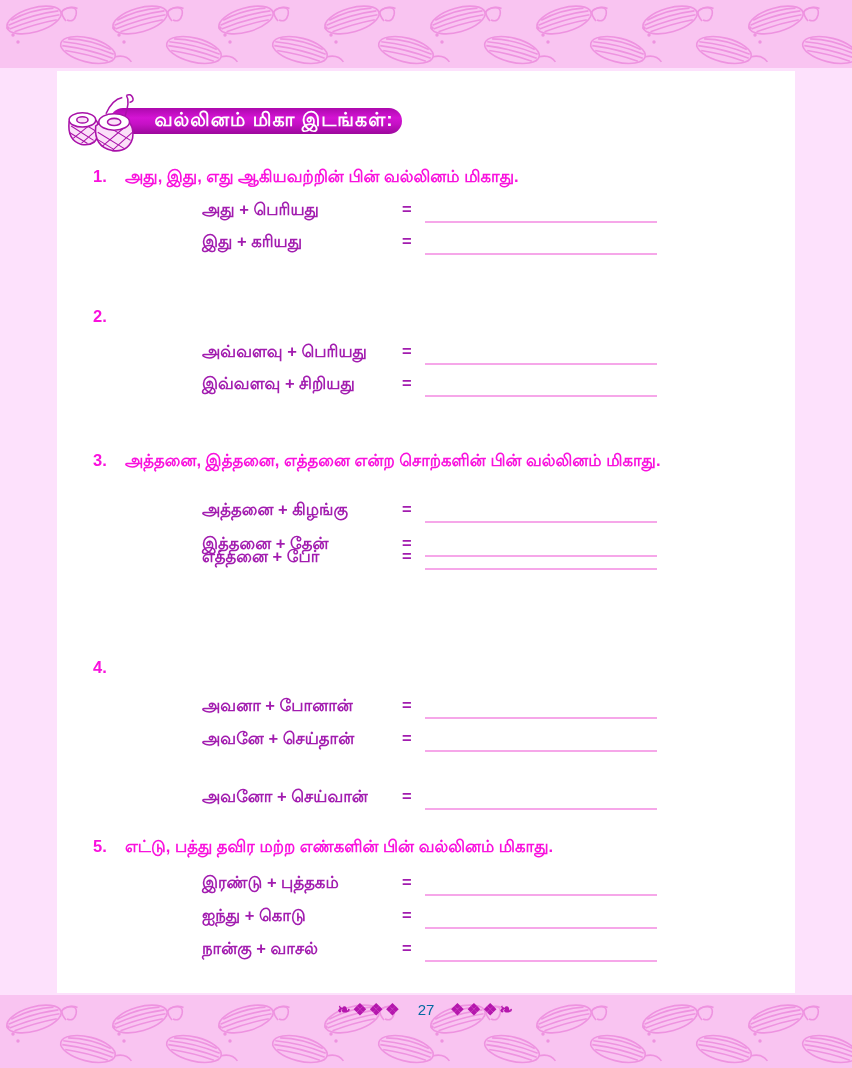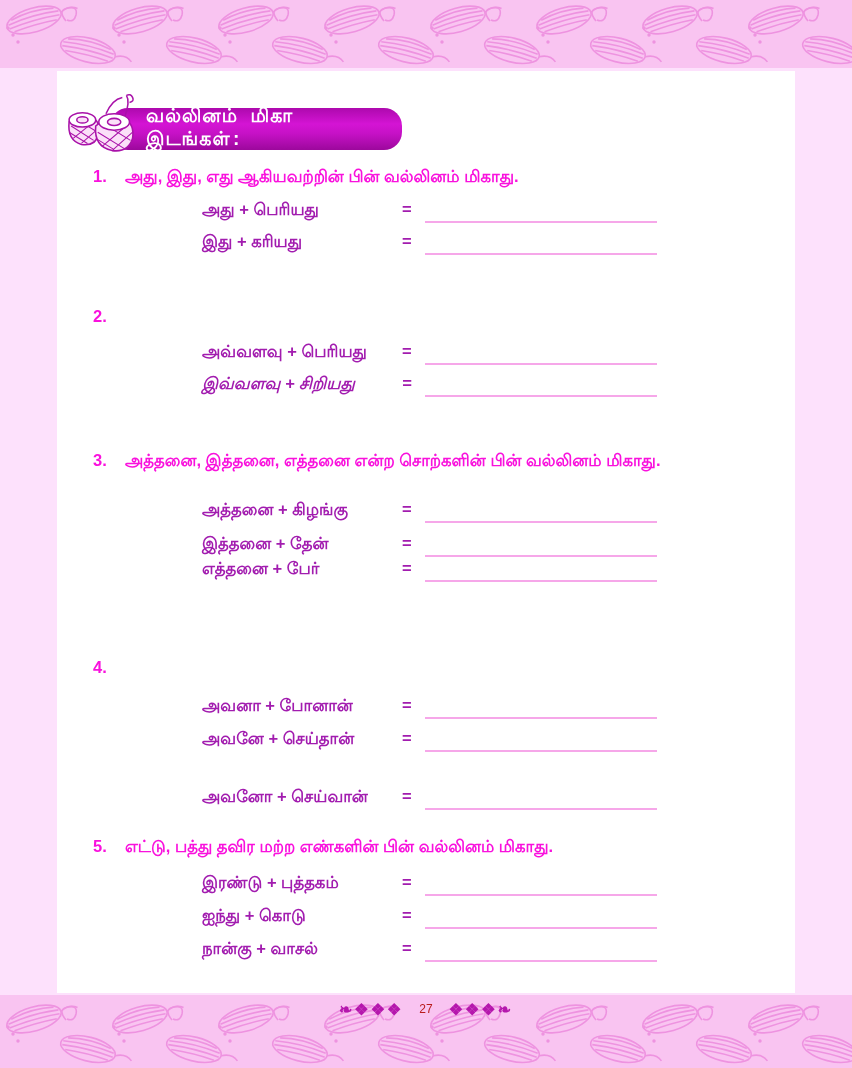--- a/index.html
+++ b/index.html
@@ -8,27 +8,26 @@
 
   #page { position:absolute; inset:0; width:852px; height:1068px; }
 
   .band { position:absolute; left:0; width:852px; display:block; }
   .band-top { top:0; height:68px; }
   .band-bottom { top:995px; height:73px; }
 
   .content { position:absolute; left:57px; top:71px; width:738px; height:922px; background:#ffffff; }
 
   .banner {
-    position:absolute; left:53px; top:37px; width:292px; height:42px;
+    position:absolute; left:53px; top:37px; width:292px; height:26px;
     border-radius:18px;
     background:linear-gradient(180deg,#ad09ad 0%, #d414d4 38%, #c511c5 62%, #9c089c 100%);
     display:flex; align-items:center; justify-content:center;
     color:#ffffff; font-size:19px; font-weight:bold; letter-spacing:1px;
     padding-left:36px;
-    font-family:Liberation Mono, monospace;
   }
   .drums { position:absolute; left:8px; top:20px; width:86px; height:66px; z-index:2; }
 
   .ex-heading {
     position:absolute; left:36px; width:700px;
     font-size:16.5px; font-weight:bold; color:#f911dd;
     display:flex; gap:12px; white-space:nowrap;
   }
   .ex-heading .num { min-width:20px; }
 
@@ -37,31 +36,31 @@
   .row .expr { position:absolute; left:0; top:0; }
   .row .eq   { position:absolute; left:200px; top:0; }
   .row .blank-line { position:absolute; left:223px; top:21px; width:232px; height:0;
                      border-bottom:2px solid #f6a7e9; }
 
   
   .h-ex1 { top:96px; }  .h-ex2 { top:236px; } .h-ex3 { top:380px; }
   .h-ex4 { top:587px; } .h-ex5 { top:766px; }
   
   .r-1-0 { top:129px; } .r-1-1 { top:161px; }
-  .r-2-0 { top:271px; } .r-2-1 { top:303px;font-style:italic; }
-  .r-3-0 { top:429px; } .r-3-1 { top:463px; } .r-3-2 { top:488px; }
+  .r-2-0 { top:271px; } .r-2-1 { top:303px; }
+  .r-3-0 { top:429px; } .r-3-1 { top:463px; } .r-3-2 { top:476px; }
   .r-4-0 { top:625px; } .r-4-1 { top:658px; } .r-4-2 { top:692px;margin-top:24px; }
   .r-5-0 { top:802px; } .r-5-1 { top:835px;text-align:right; } .r-5-2 { top:868px; }
 
   .footer-strip {
     position:absolute; top:998px; left:0; width:852px; height:22px;
     display:flex; align-items:center; justify-content:center; gap:16px; z-index:3;
   }
   .ornament { color:#b517ad; font-size:16px; font-weight:bold; letter-spacing:2px; }
-  .page-number { color:#b91c1c; font-size:12px; }
+  .page-number { color:#0369a1; font-size:15px; }
 
   .defs-holder { position:absolute; width:0; height:0; overflow:hidden; }
 </style>
 </head>
 <body>
 
 <div id="page">
 
   <svg class="defs-holder" aria-hidden="true">
     <defs>

